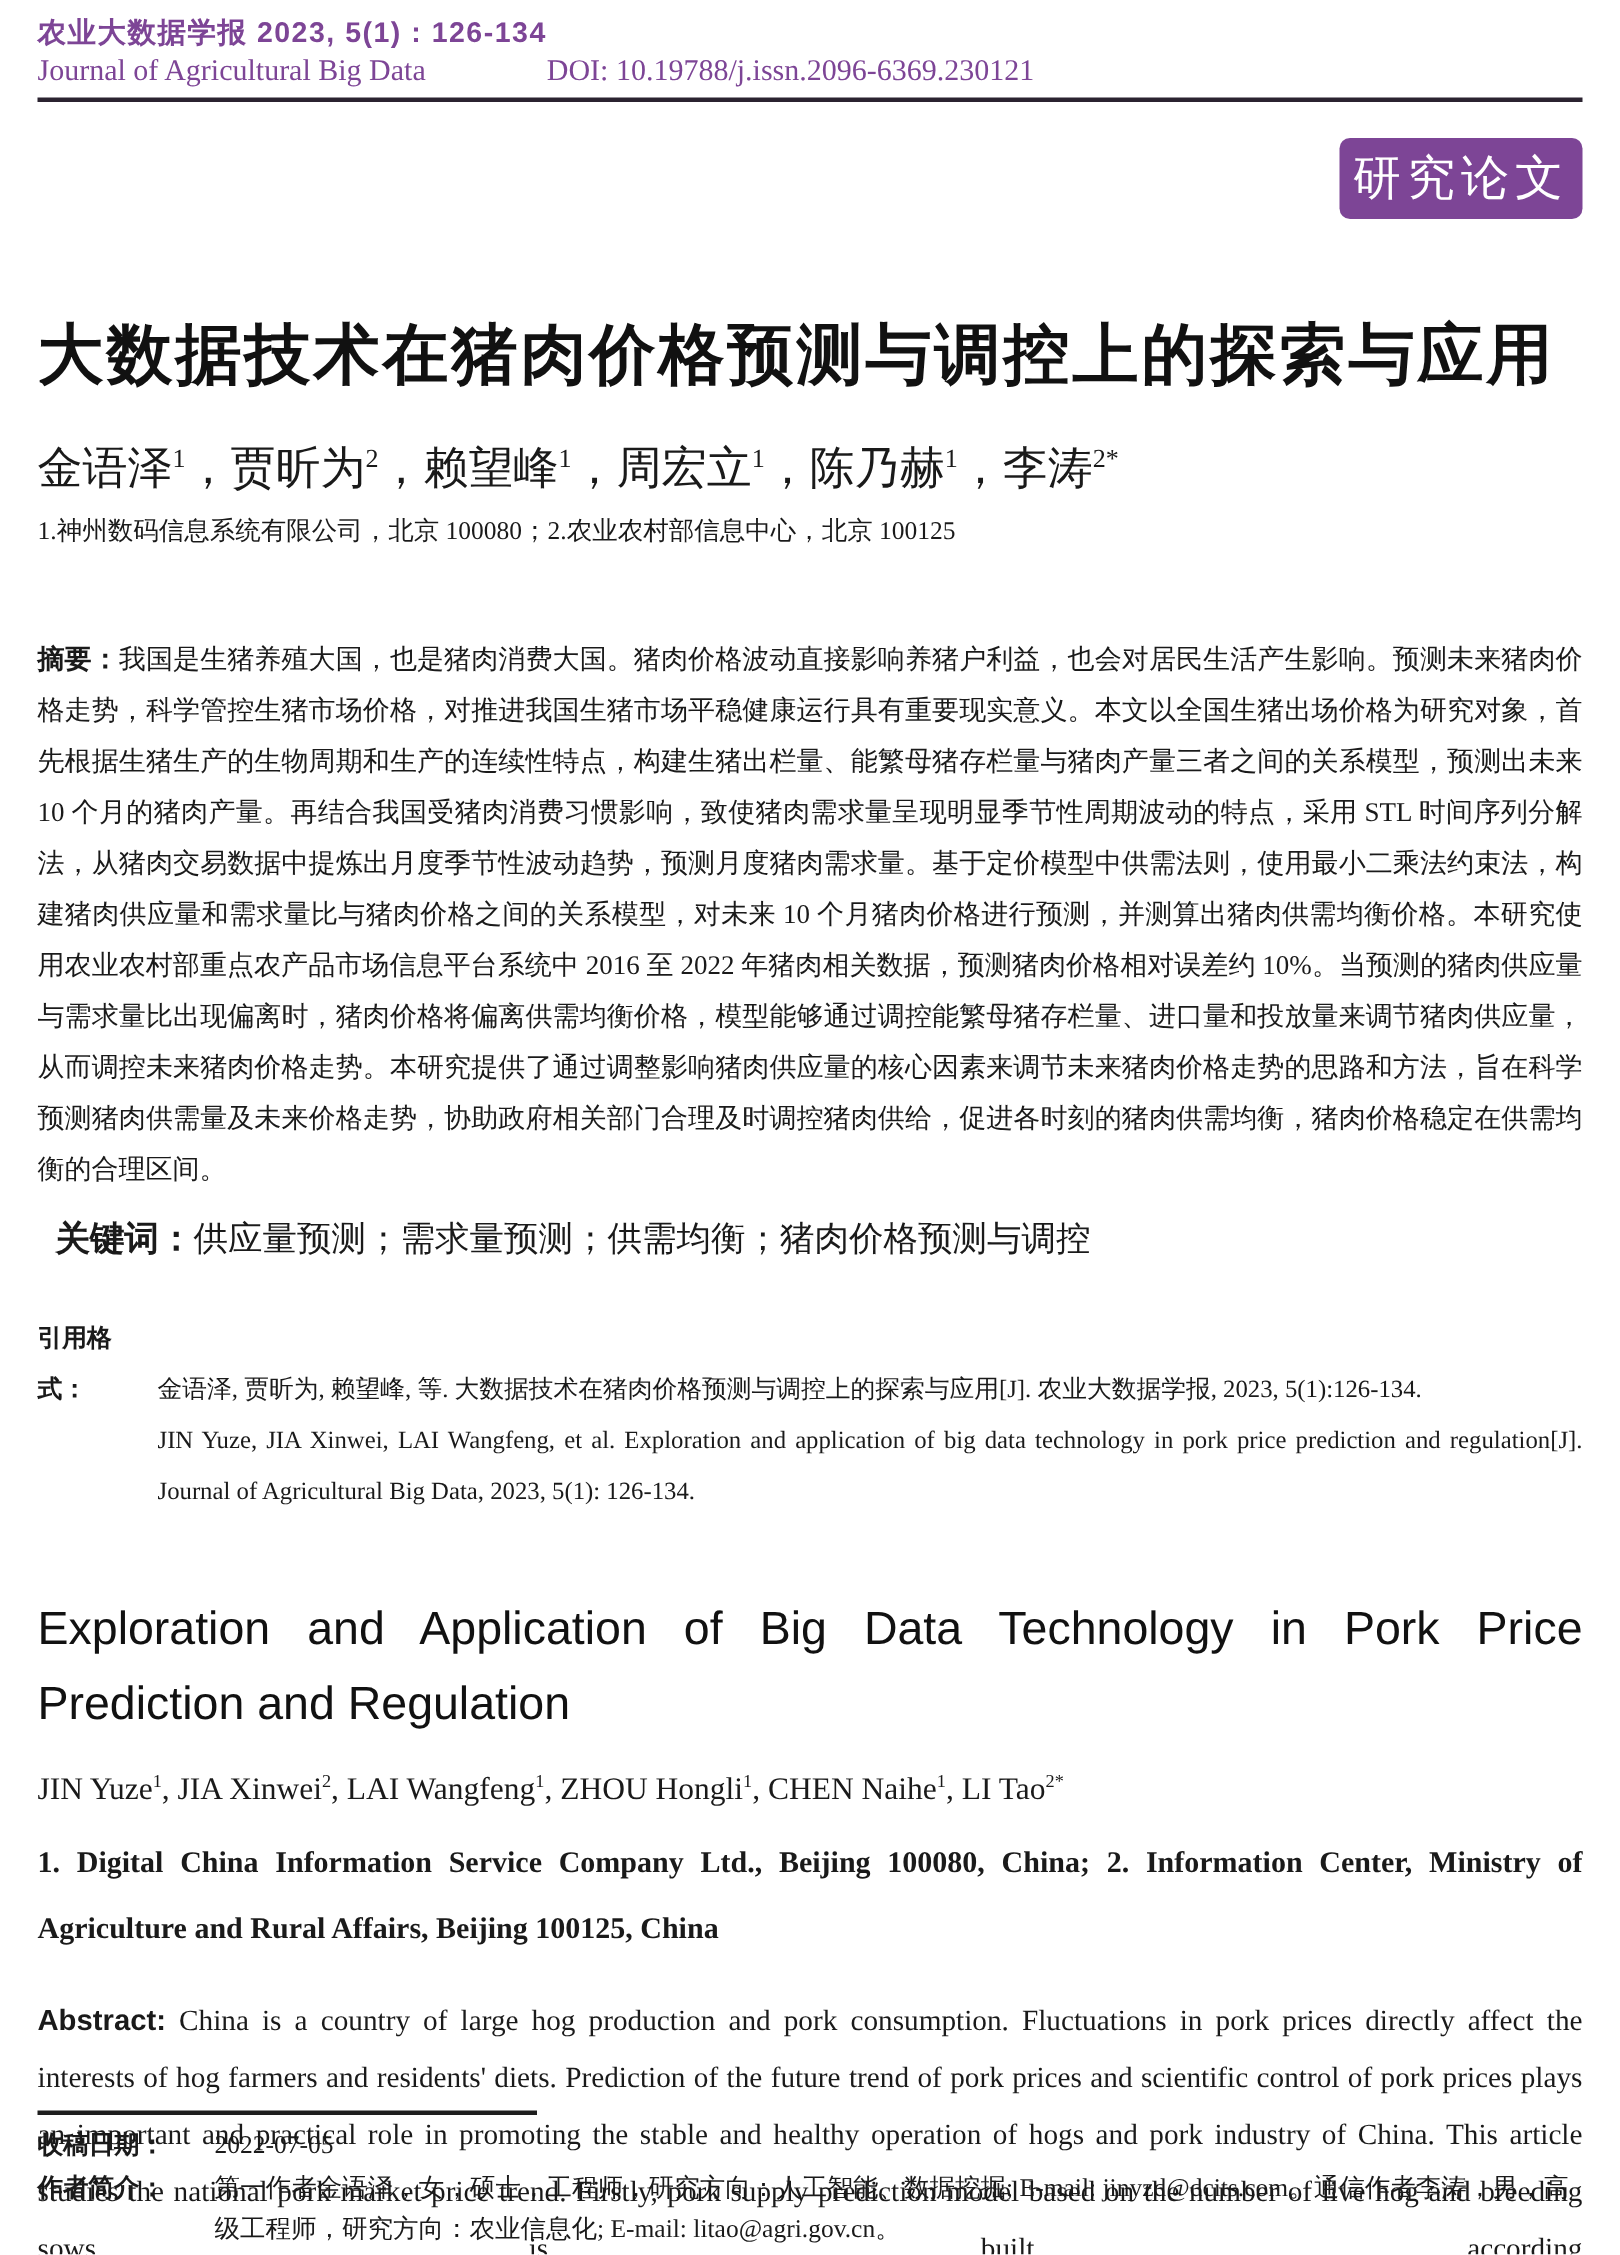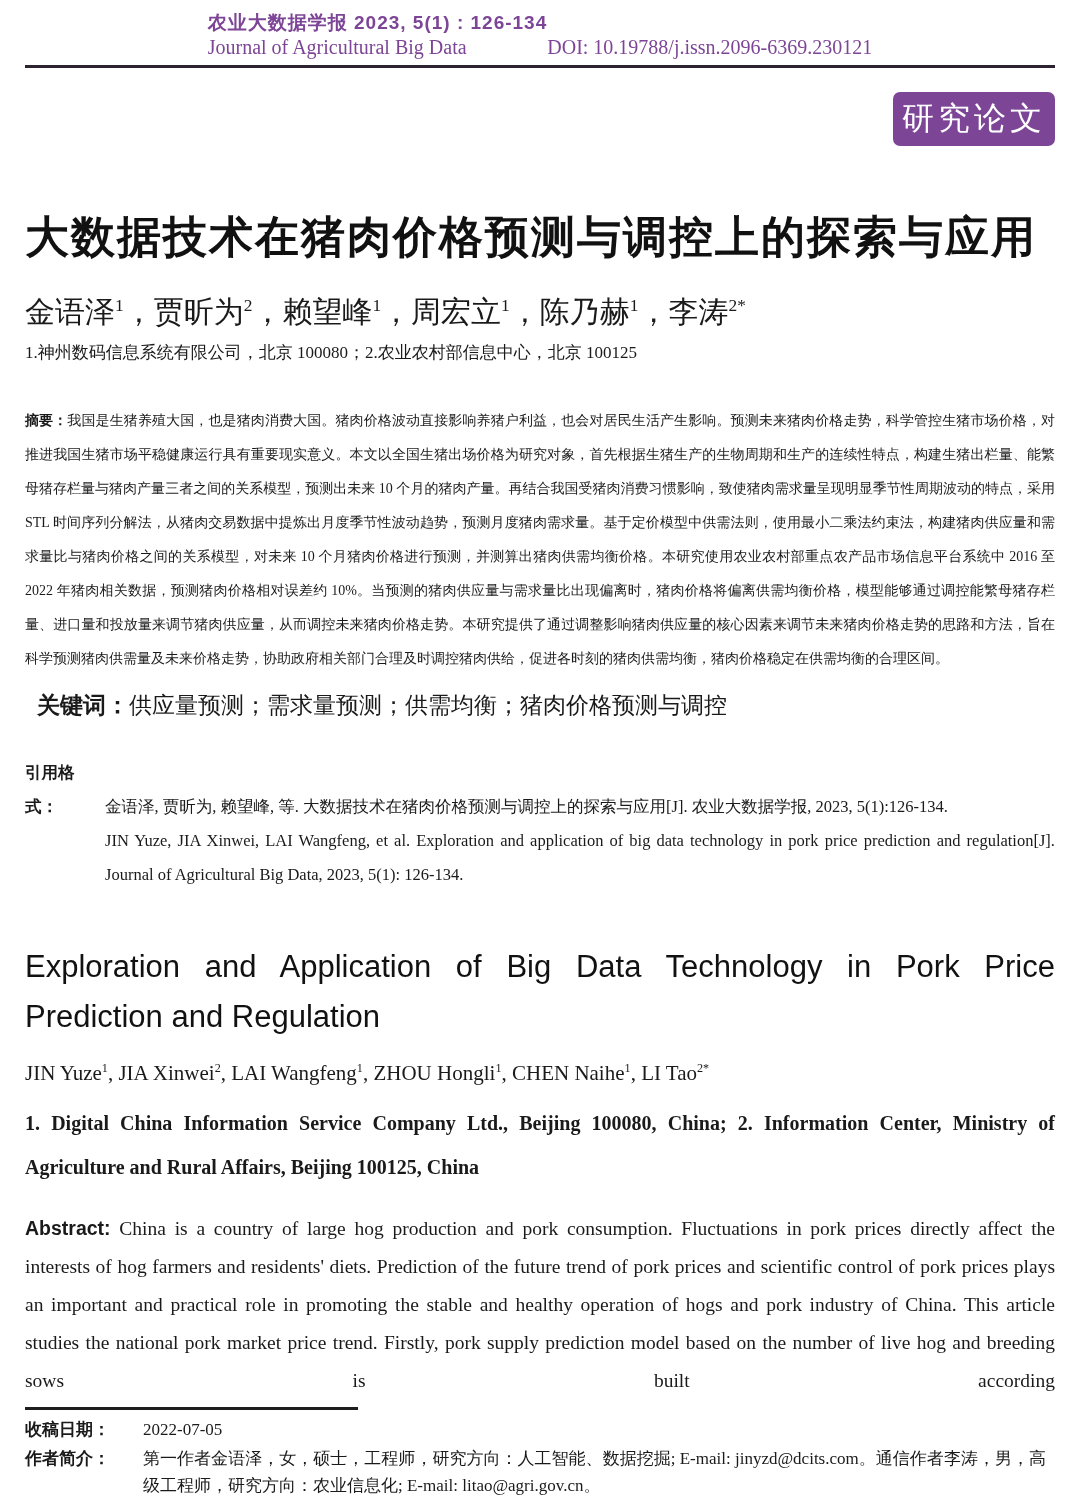--- a/index.html
+++ b/index.html
@@ -12,21 +12,21 @@
   .page{
     position:relative;
     width:1080px;height:1503px;
     margin:0 auto;background:#fff;
     padding:10px 25px 0 25px;
     font-family:"Liberation Serif","DejaVu Serif",serif;
     color:var(--text);
     overflow:hidden;
   }
   
-  .header-row{display:flex;justify-content:center;align-items:flex-end;}
+  .header-row{display:flex;justify-content:flex-start;align-items:flex-end;}
   .jname-cn{font-family:"Liberation Sans","DejaVu Sans",sans-serif;font-weight:700;
             font-size:19px;line-height:25px;color:var(--purple);letter-spacing:1px;}
   .jname-en{font-size:20px;line-height:25px;color:var(--purple);}
   .doi{font-size:20px;line-height:25px;color:var(--purple);}
   .header-rule{height:3px;background:var(--rule);margin-top:5px;}
   
   .badge{
     margin:24px 0 0 auto;width:162px;height:54px;border-radius:7px;
     background:var(--purple);color:#fff;
     display:flex;align-items:center;justify-content:center;
@@ -34,21 +34,21 @@
     font-size:32px;letter-spacing:4px;
   }
   
   .title-cn{
     margin:64px 0 0;font-family:"Liberation Sans","DejaVu Sans",sans-serif;
     font-size:44px;font-weight:700;line-height:54px;letter-spacing:2px;color:#111;
   }
   .authors-cn{margin-top:26px;font-size:30px;line-height:30px;}
   .authors-cn sup,.authors-en sup{font-size:58%;}
   .affil-cn{margin-top:14px;font-size:17px;line-height:24px;}
-  .abstract-cn{margin:38px 0 0;font-size:14px;line-height:34px;text-align:justify;}
+  .abstract-cn{margin:56px 0 0;font-size:18px;line-height:34px;text-align:justify;}
   .label-bold{font-family:"Liberation Sans","DejaVu Sans",sans-serif;font-weight:700;}
   .keywords{margin:12px;font-size:23px;line-height:34px;}
   
   .citation{margin-top:32px;font-size:16.5px;line-height:34px;}
   .cit-cn{margin:0;padding-left:80px;text-indent:-80px;}
   .cit-label{display:inline-block;width:80px;text-indent:0;}
   .cit-en{margin:0 0 0 80px;text-align:justify;}
   
   .title-en{
     margin:50px 0 0;font-family:"Liberation Sans","DejaVu Sans",sans-serif;

